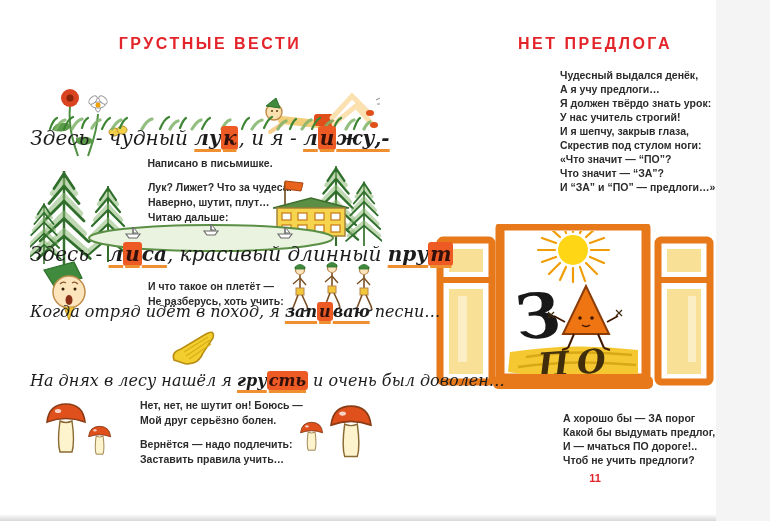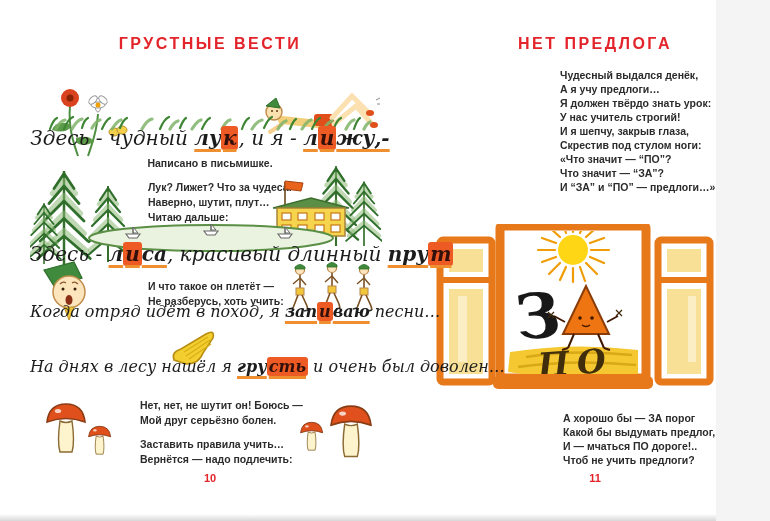--- a/index.html
+++ b/index.html
@@ -175,41 +175,40 @@
       <use href="#marcher-g" transform="translate(78,4)"></use>
     </svg>
 
     <div class="hand small" style="top:272px" data-name="handwritten-line-3"><span class="seg-n" data-name="handwritten-segment">Когда отряд идёт в поход, я </span><span class="seg-u" data-name="handwritten-segment">зап</span><span class="seg-h" data-name="highlighted-letter">и</span><span class="seg-u" data-name="handwritten-segment">ваю</span><span class="seg-n" data-name="handwritten-segment"> песни…</span></div>
 
     <svg class="illus" style="left:138px;top:298px" width="54" height="42" viewBox="0 0 54 42" data-name="chanterelle-illustration">
       <path d="M6,32 Q3,24 13,21 L38,6 Q47,1 45,10 L35,25 Q31,36 18,36 Z" fill="#f2cf2e" stroke="#b98e12" stroke-width="1.6"></path>
       <path d="M16,24 L40,9 M18,28 L42,12 M21,31 L43,16" stroke="#d8ae18" stroke-width="1.3" fill="none"></path>
     </svg>
 
-    <div class="hand small" style="top:327px" data-name="handwritten-line-4"><span class="seg-n" data-name="handwritten-segment">На днях в лесу нашёл я </span><span class="seg-u" data-name="handwritten-segment">гру</span><span class="seg-h" data-name="highlighted-letter">сть</span><span class="seg-n" data-name="handwritten-segment"> и очень был доволен…</span></div>
+    <div class="hand small" style="top:341px" data-name="handwritten-line-4"><span class="seg-n" data-name="handwritten-segment">На днях в лесу нашёл я </span><span class="seg-u" data-name="handwritten-segment">гру</span><span class="seg-h" data-name="highlighted-letter">сть</span><span class="seg-n" data-name="handwritten-segment"> и очень был доволен…</span></div>
 
     <div class="poem" style="left:110px;top:368px" data-name="left-stanza-4">
         <div class="pline" data-name="poem-line">Нет, нет, не шутит он! Боюсь —</div>
         <div class="pline" data-name="poem-line">Мой друг серьёзно болен.</div>
       </div>
     <div class="poem" style="left:110px;top:407px" data-name="left-stanza-5">
+        <div class="pline" data-name="poem-line">Вернётся — надо подлечить:</div>
         <div class="pline" data-name="poem-line">Заставить правила учить…</div>
-        <div class="pline" data-name="poem-line">Вернётся — надо подлечить:</div>
       </div>
 
     <svg class="illus" style="left:12px;top:368px" width="80" height="62" viewBox="0 0 80 62" data-name="mushrooms-left-illustration">
       <use href="#mush-g" transform="translate(4,2) scale(1.0)"></use>
       <use href="#mush-g" transform="translate(46,26) scale(0.58)"></use>
     </svg>
     <svg class="illus" style="left:268px;top:368px" width="80" height="66" viewBox="0 0 80 66" data-name="mushrooms-right-illustration">
       <use href="#mush-g" transform="translate(2,22) scale(0.58)"></use>
       <use href="#mush-g" transform="translate(32,4) scale(1.05)"></use>
     </svg>
 
-    <div class="pagenum" data-name="left-page-number">10</div>
   </div>
 
   <div class="page" id="right-page" data-name="right-page">
     <div class="title" data-name="right-page-title">НЕТ ПРЕДЛОГА</div>
 
     <div class="poem" style="left:82px;top:38px" data-name="right-stanza-1">
         <div class="pline" data-name="poem-line">Чудесный выдался денёк,</div>
         <div class="pline" data-name="poem-line">А я учу предлоги…</div>
         <div class="pline" data-name="poem-line">Я должен твёрдо знать урок:</div>
         <div class="pline" data-name="poem-line">У нас учитель строгий!</div>

